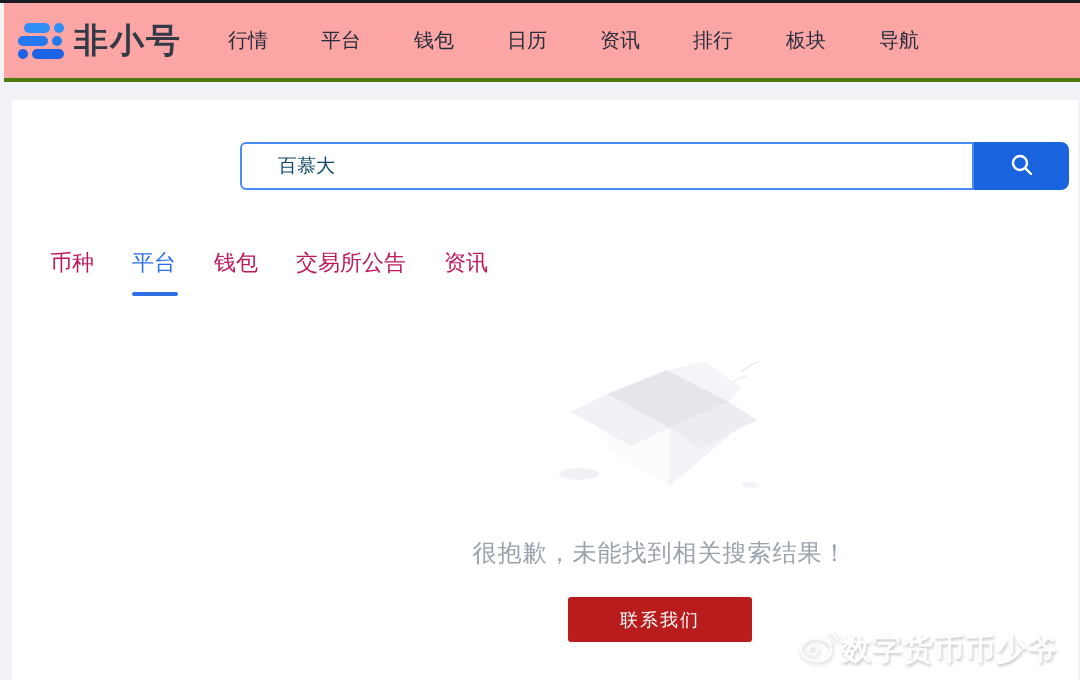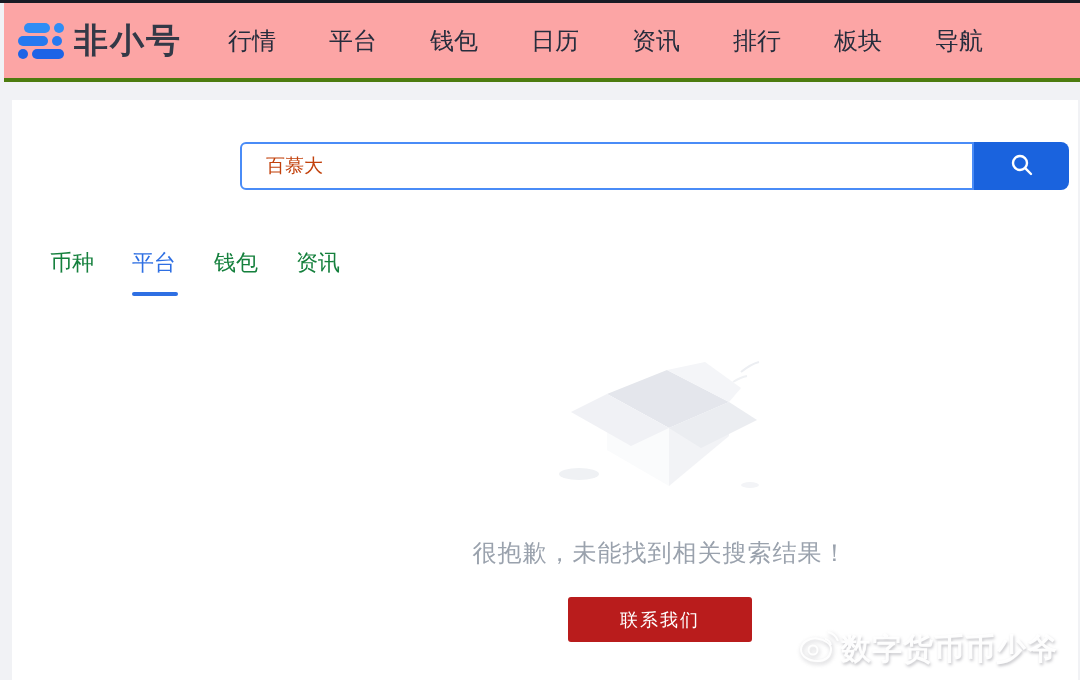--- a/index.html
+++ b/index.html
@@ -25,47 +25,47 @@
   .logo-icon .bar, .logo-icon .dot { position:absolute; border-radius:6px; }
   .b1 { left:8px;  top:2px;  width:26px; height:10px; background:#2f8df5; }
   .d1 { left:38px; top:2px;  width:10px; height:10px; border-radius:50%; background:#2f8df5; }
   .b2 { left:2px;  top:15px; width:30px; height:10px; background:#2579f0; }
   .d2 { left:36px; top:15px; width:10px; height:10px; border-radius:50%; background:#2579f0; }
   .d3 { left:2px;  top:28px; width:10px; height:10px; border-radius:50%; background:#1c63e6; }
   .b3 { left:16px; top:28px; width:32px; height:10px; background:#1c63e6; }
   .logo-text { font-size:34px; font-weight:bold; color:#333947; letter-spacing:2px; }
   .nav { display:flex; margin-left:46px; column-gap:53px; }
   .nav-item {
-    font-size:24px; color:#262d3d; cursor:pointer; white-space:nowrap;
+    font-size:20px; color:#262d3d; cursor:pointer; white-space:nowrap;
   }
   
   .card {
     position:absolute; left:12px; top:100px; width:1066px; height:580px;
     background:#ffffff;
   }
   
   .search-row { position:absolute; left:228px; top:42px; height:48px; display:flex; }
   .search-input {
     width:734px; height:48px;
     border:2px solid #4a8cf7; border-radius:6px 0 0 6px;
-    padding:0 24px; font-size:19px; color:#c2410c; outline:none;
+    padding:0 36px; font-size:19px; color:#0c4a6e; outline:none;
     font-family:"Liberation Sans","DejaVu Sans",sans-serif;
   }
   .search-button {
     width:95px; height:48px; border:none; cursor:pointer;
     background:#1a63de; border-radius:0 8px 8px 0;
     display:flex; align-items:center; justify-content:center;
   }
   
   .tabs {
     position:absolute; left:38px; top:148px;
     display:flex; column-gap:38px;
   }
   .tab {
-    font-size:22px; color:#15803d; cursor:pointer; position:relative;
+    font-size:22px; color:#be185d; cursor:pointer; position:relative;
     padding-bottom:18px; white-space:nowrap;
   }
   .tab.active { color:#2e6fe3; }
   .tab.active::after {
     content:""; position:absolute; left:0; bottom:0;
     width:46px; height:4px; background:#2e6fe3; border-radius:2px;
   }
   
   .result-area {
     position:absolute; left:240px; top:250px; width:816px;
@@ -135,20 +135,21 @@
           <line x1="16.2" y1="16.2" x2="22" y2="22" stroke="#ffffff" stroke-width="2.4" stroke-linecap="round"></line>
         </svg>
       </span>
     </button>
   </div>
 
   <div class="tabs">
     <span class="tab">币种</span>
     <span class="tab active">平台</span>
     <span class="tab">钱包</span>
+    <span class="tab">交易所公告</span>
     <span class="tab">资讯</span>
   </div>
 
   <div class="result-area">
     <div class="empty-illustration">
       <svg width="230" height="155" viewBox="0 0 230 155" fill="none">
 
         <path d="M196,22 q10,-8 18,-10" stroke="#eceef2" stroke-width="2" fill="none"></path>
         <path d="M188,32 q8,-5 14,-6" stroke="#eff1f4" stroke-width="2" fill="none"></path>
         <path d="M170,44 q6,-3 10,-3" stroke="#f1f3f6" stroke-width="2" fill="none"></path>

